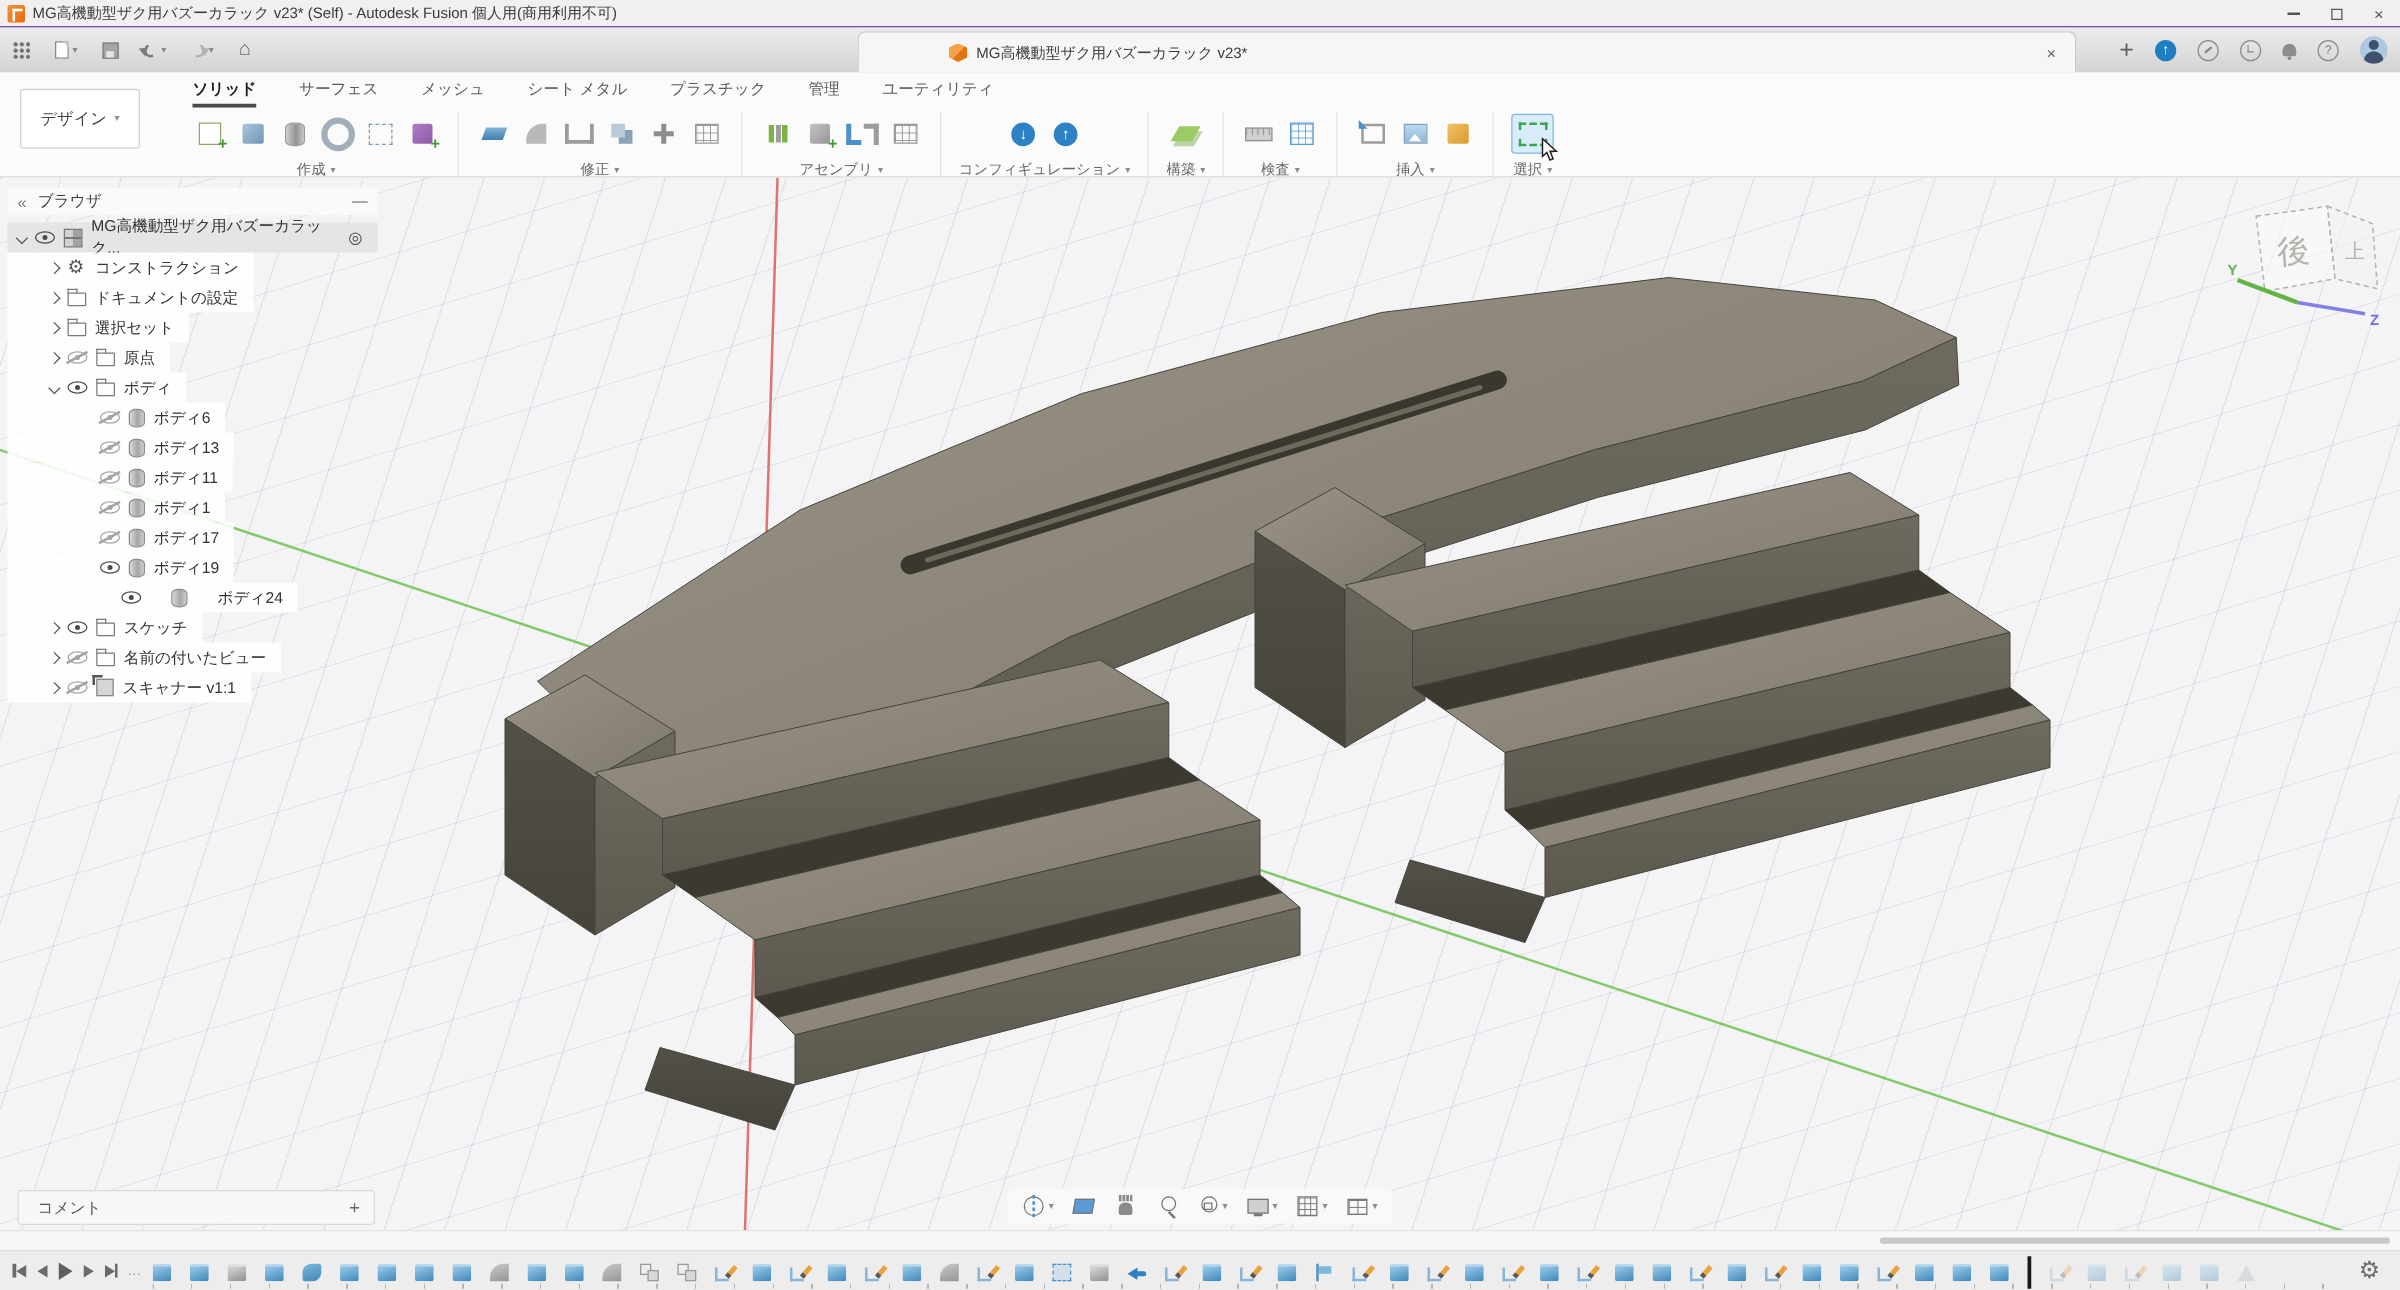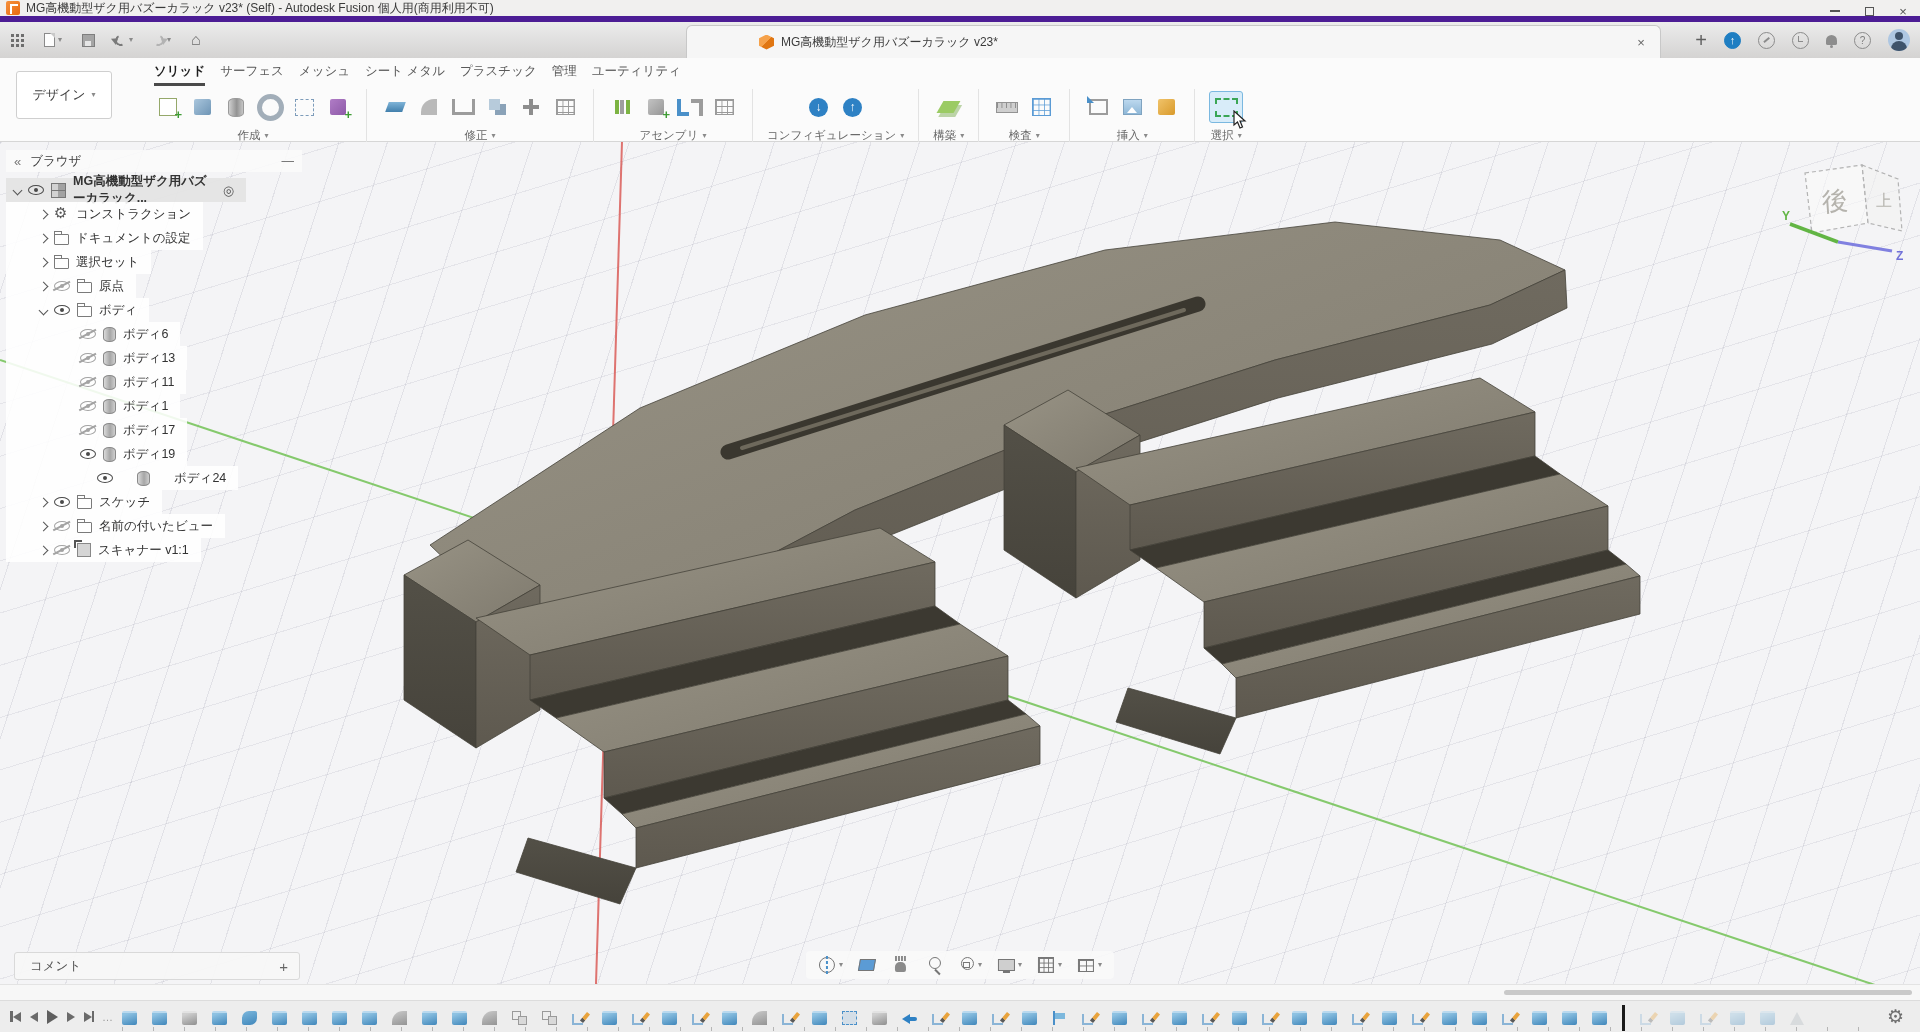--- a/index.html
+++ b/index.html
@@ -1,20 +1,20 @@
 <!DOCTYPE html>
 <html><head>
 <meta charset="utf-8">
 <style>
   *{margin:0;padding:0;box-sizing:border-box}
   html,body{width:1920px;height:1032px;overflow:hidden}
   body{font-family:"Liberation Sans","DejaVu Sans",sans-serif;font-size:12px;color:#333;background:#e8e8e8}
 
   
-  .titlebar{height:22px;background:#f1f0ef;display:flex;align-items:center;padding-left:6px;position:relative;border-bottom:6px solid #4c1d95}
+  .titlebar{height:22px;background:#f1f0ef;display:flex;align-items:center;padding-left:6px;position:relative;border-bottom:1px solid #4c1d95}
   .fusion-badge{width:14px;height:14px;border-radius:2px;background:linear-gradient(135deg,#f5913d,#e96910);margin-right:6px;position:relative;flex:none}
   .fusion-badge::after{content:"";position:absolute;left:4px;top:3px;width:6px;height:8px;border-left:2px solid #fff;border-top:2px solid #fff}
   .titletext{font-size:12px;color:#3a3a3a}
   .wctrls{position:absolute;right:0;top:0;height:22px;display:flex}
   .wbtn{width:34px;height:22px;display:flex;align-items:center;justify-content:center;color:#555;font-size:13px}
   .wbtn .minbar{width:10px;height:1.5px;background:#555}
   .wbtn .maxbox{width:9px;height:9px;border:1.2px solid #555}
 
   
   .tabrow{height:36px;background:linear-gradient(#ececec,#d4d3d2);position:relative}
@@ -44,21 +44,21 @@
   .ic-bell{width:11px;height:10px;background:#8d8d8d;border-radius:6px 6px 2px 2px;position:relative}
   .ic-bell::after{content:"";position:absolute;left:4px;bottom:-3px;width:3px;height:3px;border-radius:50%;background:#8d8d8d}
   .avatar{width:22px;height:22px;border-radius:50%;background:#aec7e2;position:relative;overflow:hidden}
   .avatar::before{content:"";position:absolute;left:7px;top:3px;width:8px;height:8px;border-radius:50%;background:#3e536b}
   .avatar::after{content:"";position:absolute;left:3px;top:12px;width:16px;height:10px;border-radius:8px 8px 0 0;background:#3e536b}
 
   
   .ribbon{height:84px;background:#fbfbfb;border-bottom:1px solid #d6d6d6;position:relative}
   .workspace{position:absolute;left:16px;top:13px;width:96px;height:48px;background:#fff;border:1px solid #cfcfcf;border-radius:3px;display:flex;align-items:center;justify-content:center;gap:6px;font-size:13px;color:#444}
   .rib-main{margin-left:140px}
-  .rtabs{display:flex;gap:15px;padding:5px 0 3px 14px}
+  .rtabs{display:flex;gap:34px;padding:5px 0 3px 14px}
   .rtab{font-size:12.5px;color:#5a5a5a;padding-bottom:3px;white-space:nowrap}
   .rtab.active{color:#1d1d1d;font-weight:bold;border-bottom:3px solid #4a4a4a}
   .rgroups{display:flex;align-items:flex-end}
   .rgroup{display:flex;flex-direction:column;align-items:center;padding:0 14px}
   .rgroup + .rgroup{border-left:1px solid #e3e3e3}
   .gicons{display:flex;gap:6px;align-items:center;height:36px}
   .glabel{margin-top:3px;font-size:11.5px;color:#666;display:flex;align-items:center;gap:4px;white-space:nowrap}
   .tbi{width:28px;height:28px;position:relative;display:flex;align-items:center;justify-content:center;flex:none}
   .tbi::before{content:"";display:block}
   .tbi-create-sketch::before{width:16px;height:16px;background:#fff;border:1.6px solid #95a86a}
@@ -100,21 +100,21 @@
   .grid-layer{position:absolute;inset:0;background-image:
      repeating-linear-gradient(108deg,rgba(90,90,120,.12) 0 1px,transparent 1px 46px),
      repeating-linear-gradient(163deg,rgba(90,90,120,.10) 0 1px,transparent 1px 50px)}
   .scene{position:absolute;inset:0}
   .browser-panel{position:absolute;left:6px;top:8px;width:296px}
   .bheader{height:22px;display:flex;align-items:center;gap:9px;background:rgba(250,250,250,.92);padding:0 8px;font-size:12.5px;color:#3c3c3c}
   .bheader .collapse{color:#777;font-size:13px}
   .bheader .minim{margin-left:auto;color:#666}
   .btree{margin-top:6px;display:flex;flex-direction:column}
   .trow{height:24px;display:flex;align-items:center;gap:7px;background:rgba(255,255,255,.88);width:max-content;padding-right:12px;font-size:12.5px;color:#333}
-  .trow.sel{background:rgba(228,228,228,.95);width:240px;font-weight:bold}
+  .trow.sel{background:rgba(228,228,228,.95);width:296px;font-weight:normal}
   .trow .target{margin-left:auto;color:#555;font-size:13px}
   .chev{width:7px;height:7px;border-top:1.6px solid #555;border-right:1.6px solid #555;flex:none}
   .chev.right{transform:rotate(45deg)}
   .chev.down{transform:rotate(135deg)}
   .chev.hid{visibility:hidden}
   .eyei{width:16px;height:10px;border:1.5px solid #4a4a4a;border-radius:50%;position:relative;flex:none}
   .eyei::after{content:"";position:absolute;inset:0;margin:auto;width:4px;height:4px;border-radius:50%;background:#4a4a4a}
   .eyei.off{border-color:#a3a3a3}
   .eyei.off::after{background:#a3a3a3}
   .eyei.off::before{content:"";position:absolute;left:-3px;top:3px;width:19px;height:1.5px;background:#a3a3a3;transform:rotate(-28deg)}

